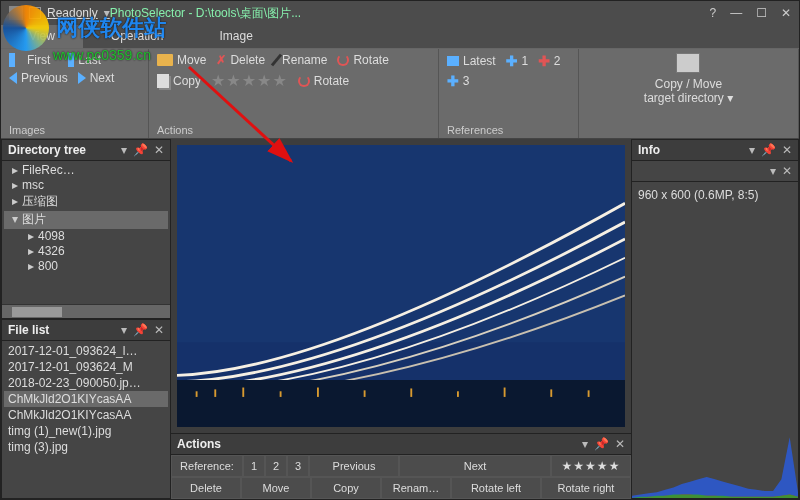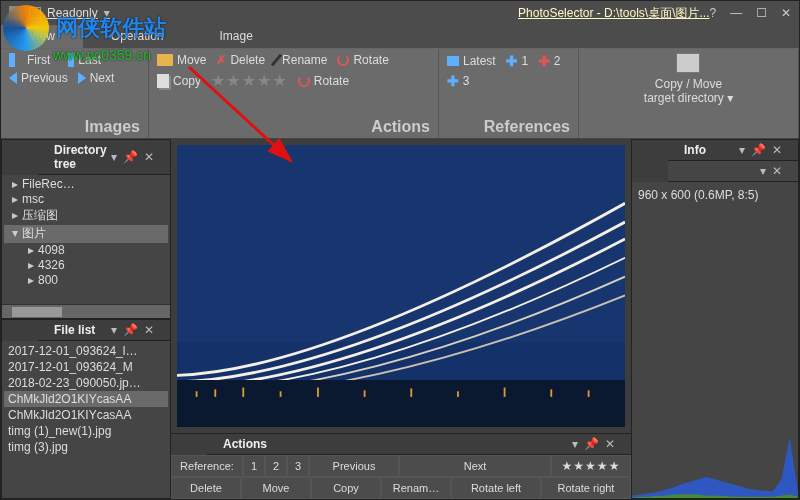--- a/index.html
+++ b/index.html
@@ -1,48 +1,48 @@
 <!DOCTYPE html>
 <html><head>
 <meta charset="utf-8">
 <style>
 * { margin: 0; padding: 0; box-sizing: border-box; font-family: "Segoe UI", Tahoma, sans-serif; font-size: 12px; }
 body { background: #4c4c4c; color: #ddd; width: 800px; height: 500px; overflow: hidden; position: relative; border: 1px solid #222; }
 .titlebar { height: 24px; background: #4c4c4c; display: flex; align-items: center; padding: 0 8px; }
 .titlebar .left { display: flex; align-items: center; gap: 6px; text-decoration: underline; }
-.titlebar .center { flex: 1; text-align: right; color: #fef9c3; text-decoration: underline; }
+.titlebar .center { flex: 1; text-align: left; color: #86efac; }
 .titlebar .right { display: flex; gap: 14px; color: #ccc; }
 .titlebar .chk { width: 12px; height: 12px; border: 1px solid #999; display: inline-block; }
 .tabs { display: flex; height: 24px; background: #4c4c4c; border-bottom: 1px solid #666; }
 .tab { padding: 4px 28px; color: #ddd; cursor: pointer; }
 .tab.active { background: #6b6b6b; }
 .ribbon { height: 90px; background: #6b6b6b; display: flex; border-bottom: 1px solid #444; }
 .ribbon-group { border-right: 1px solid #555; padding: 4px 8px 2px 8px; display: flex; flex-direction: column; }
 .ribbon-group .body { flex: 1; display: flex; flex-wrap: wrap; align-content: flex-start; gap: 4px 10px; }
-.ribbon-group .footer { text-align: right; color: #ccc; font-size: 16px; padding-top: 2px; font-weight: bold; }
+.ribbon-group .footer { text-align: left; color: #ccc; font-size: 11px; padding-top: 2px; }
 .rbtn { display: flex; align-items: center; gap: 4px; color: #ddd; cursor: pointer; white-space: nowrap; justify-content: center; }
 .ic { width: 14px; height: 14px; display: inline-block; }
 .ic-first { background: linear-gradient(90deg,#5bb0ff 30%,transparent 30%); border-left:2px solid #5bb0ff; }
 .ic-last { background: linear-gradient(-90deg,#5bb0ff 30%,transparent 30%); border-right:2px solid #5bb0ff; }
 .ic-prev { width:0;height:0;border-top:6px solid transparent;border-bottom:6px solid transparent;border-right:8px solid #5bb0ff; }
 .ic-next { width:0;height:0;border-top:6px solid transparent;border-bottom:6px solid transparent;border-left:8px solid #5bb0ff; }
 .ic-folder { background:#e9b34d; width:16px;height:12px;border-radius:1px; }
 .ic-copy { background:#ddd; width:12px;height:14px; box-shadow:2px 2px 0 #888; }
 .ic-del { color:#e05555; font-weight:bold; }
 .ic-pen { background:#333; width:3px;height:14px; transform:rotate(40deg); }
 .ic-rot { border:2px solid #e05555; border-radius:50%; width:12px;height:12px; border-top-color:transparent; }
 .ic-tag { background:#5bb0ff; width:12px;height:10px; }
 .ic-plus1 { color:#5bb0ff; font-weight:bold; font-size:14px; }
 .ic-plus2 { color:#e05555; font-weight:bold; font-size:14px; }
 .ic-plus3 { color:#5bb0ff; font-weight:bold; font-size:14px; }
 .stars { color:#888; font-size:16px; letter-spacing:1px; }
 .content { position: absolute; top: 138px; bottom: 0; left: 0; right: 0; display: flex; }
 .leftcol { width: 170px; display:flex; flex-direction:column; }
 .panel { background:#3d3d3d; border:1px solid #222; display:flex; flex-direction:column; }
-.panel-head { background:#3d3d3d; color:#eee; padding:3px 16px; display:flex; align-items:center; border-bottom:1px solid #222;margin-left:36px; }
+.panel-head { background:#3d3d3d; color:#eee; padding:3px 6px; display:flex; align-items:center; border-bottom:1px solid #222; }
 .panel-head .t { flex:1; font-weight:bold; }
 .panel-head .ctl { display:flex; gap:6px; color:#bbb; font-size:11px; }
 .tree, .flist { flex:1; overflow:hidden; background:#454545; color:#ddd; padding:2px; font-size:11px; }
 .tree-item { padding:0 0 1px 8px; white-space:nowrap; }
 .tree-item.sel { background:#6a6a6a; }
 .tree .arrow { display:inline-block; width:10px; color:#ccc; }
 .flist-item { padding:1px 4px; white-space:nowrap; overflow:hidden; }
 .flist-item.sel { background:#6a6a6a; }
 .scroll-h { height:14px; background:#666; position:relative; border-top:1px solid #333; }
 .scroll-h .thumb { position:absolute; top:2px; height:10px; background:#999; }

